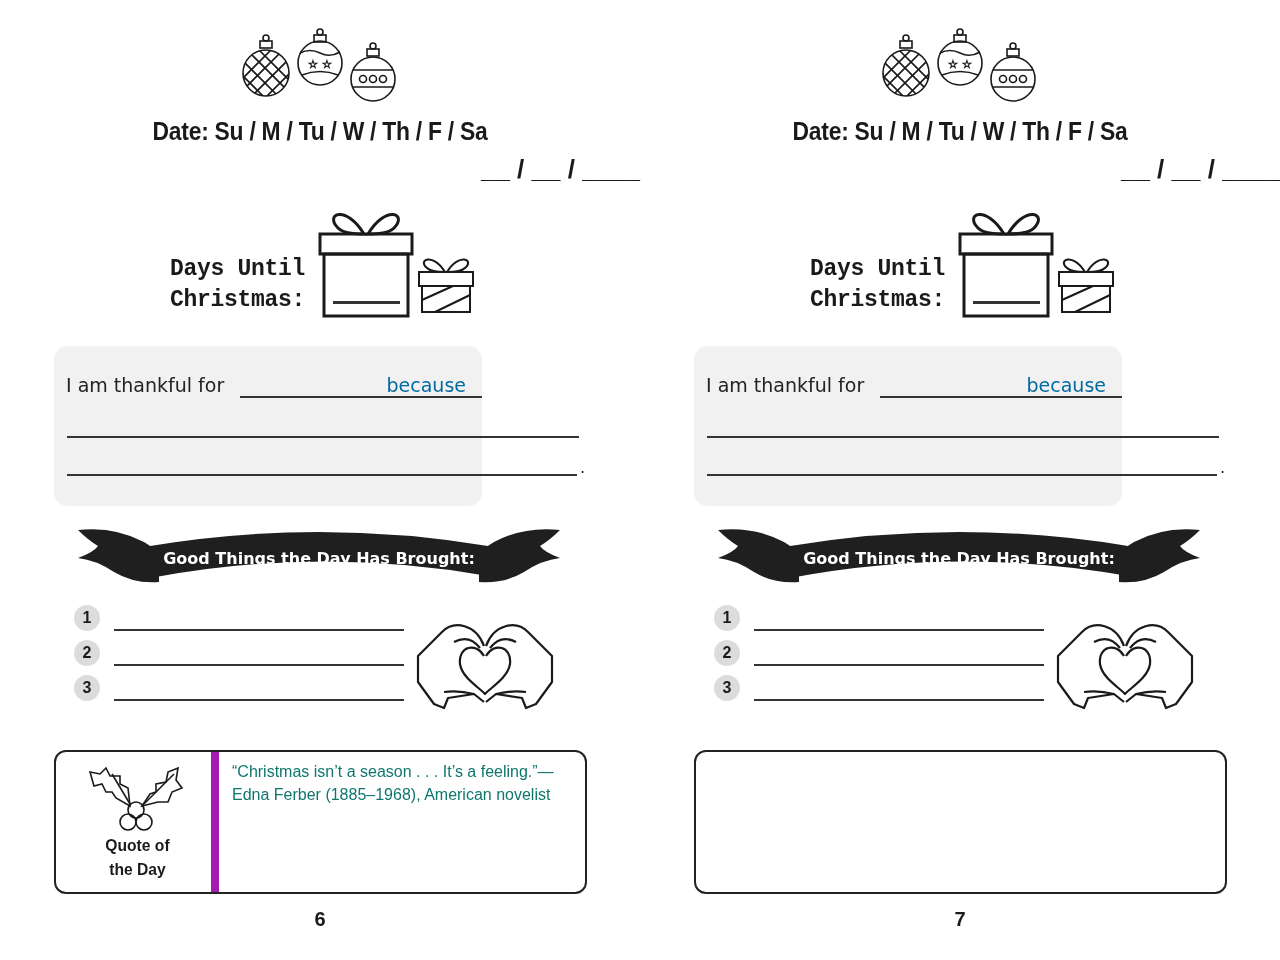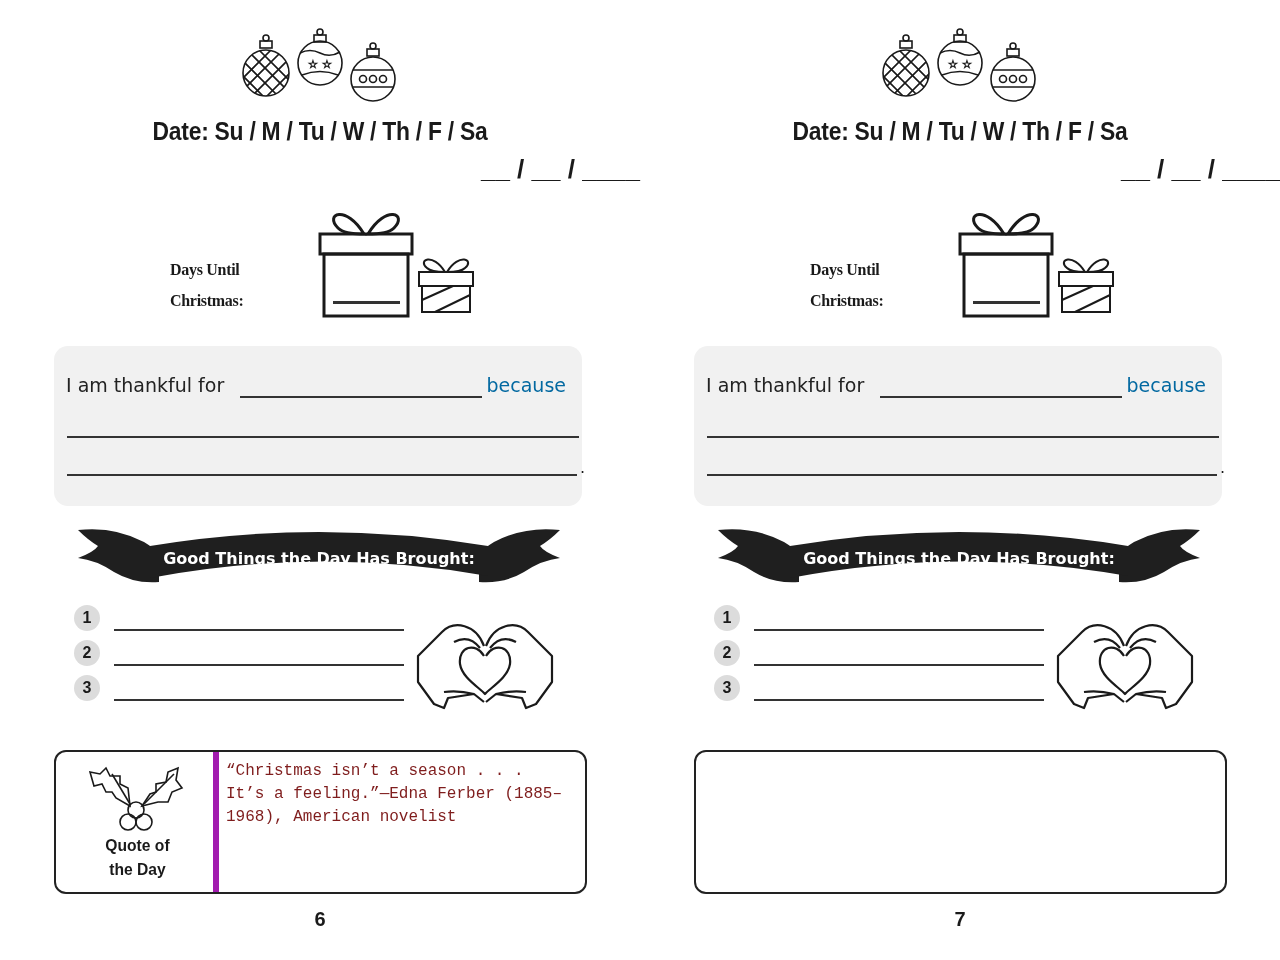--- a/index.html
+++ b/index.html
@@ -15,28 +15,28 @@
     position: absolute; left: 0; width: 640px; text-align: center;
     top: 116px; font-family: "Liberation Sans", sans-serif; font-weight: bold;
     font-size: 26px; letter-spacing: -0.3px; transform: scaleX(0.88); transform-origin: 320px 0;
   }
   .date-blanks {
     position: absolute; left: 0; width: 640px; text-align: right;
     top: 154px; font-family: "Liberation Sans", sans-serif; font-weight: bold; font-size: 26px;
   }
 
   .days-label {
-    position: absolute; left: 170px; top: 254px; font-family: Liberation Serif, serif;
-    font-weight: bold; font-size: 16px; line-height: 31px; letter-spacing: -0.3px;
+    position: absolute; left: 170px; top: 254px; font-family: Liberation Mono, monospace;
+    font-weight: bold; font-size: 23px; line-height: 31px; letter-spacing: -0.3px;
   }
   .gift-big { position: absolute; left: 316px; top: 204px; width: 100px; height: 116px; }
   .gift-small { position: absolute; left: 415px; top: 250px; width: 62px; height: 66px; }
 
   .thankful-box {
-    position: absolute; left: 54px; top: 346px; width: 528px; height: 160px;
+    position: absolute; left: 54px; top: 346px; width: 428px; height: 160px;
     background: #f1f1f1; border-radius: 14px;
   }
   .thankful-row {
     position: absolute; left: 12px; top: 28px; font-family: "DejaVu Sans", sans-serif;
     font-size: 19px; font-weight: normal; color: #222;
   }
   .thankful-because {
     position: absolute; right: 16px; top: 28px; font-size: 19px; color: #0369a1;
   }
   .blank { position: absolute; height: 2px; background: #333; }
@@ -50,30 +50,30 @@
     font-family: "Liberation Sans", sans-serif; font-weight: bold; font-size: 16px;
   }
   .item-line { position: absolute; left: 40px; width: 290px; height: 2px; background: #333; }
 
   .hands { position: absolute; left: 414px; top: 620px; width: 142px; height: 92px; }
 
   .bottom-box {
     position: absolute; left: 54px; top: 750px; width: 533px; height: 144px;
     border: 2px solid #222; border-radius: 12px;
   }
-  .bottom-left { position: absolute; left: 0; top: 0; width: 163px; height: 100%; border-right: 6px solid #a21caf; }
+  .bottom-left { position: absolute; left: 0; top: 0; width: 163px; height: 100%; border-right: 8px solid #a21caf; }
   .bottom-left .icon { position: absolute; left: 30px; top: 10px; width: 100px; height: 72px; }
   .bottom-label {
     position: absolute; left: 0; width: 163px; top: 82px; text-align: center;
     font-family: "Liberation Sans", sans-serif; font-weight: bold; font-size: 17px; line-height: 24px;
     transform: scaleX(0.92);
   }
   .bottom-text {
-    position: absolute; left: 170px; top: 8px; right: 20px;
-    font-family: Liberation Mono, monospace; font-size: 16px; line-height: 23px; color: #7f1d1d;
+    position: absolute; left: 176px; top: 8px; right: 20px;
+    font-family: Liberation Sans, sans-serif; font-size: 16px; line-height: 23px; color: #0f766e;
   }
 
   .page-num {
     position: absolute; left: 0; width: 640px; top: 908px; text-align: center;
     font-family: "Liberation Sans", sans-serif; font-weight: bold; font-size: 20px;
   }
 </style>
 </head>
 <body>
 

